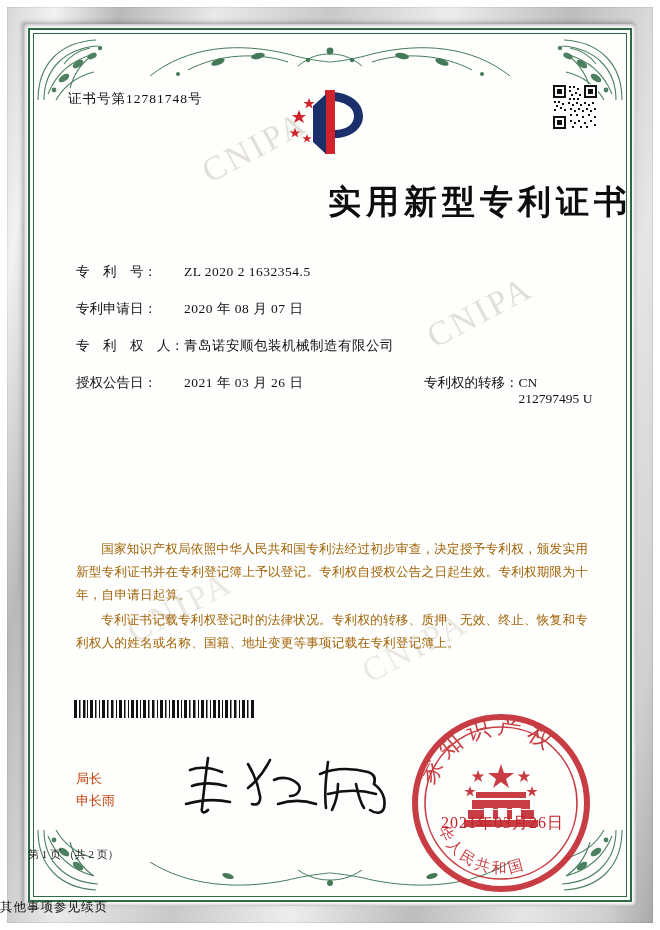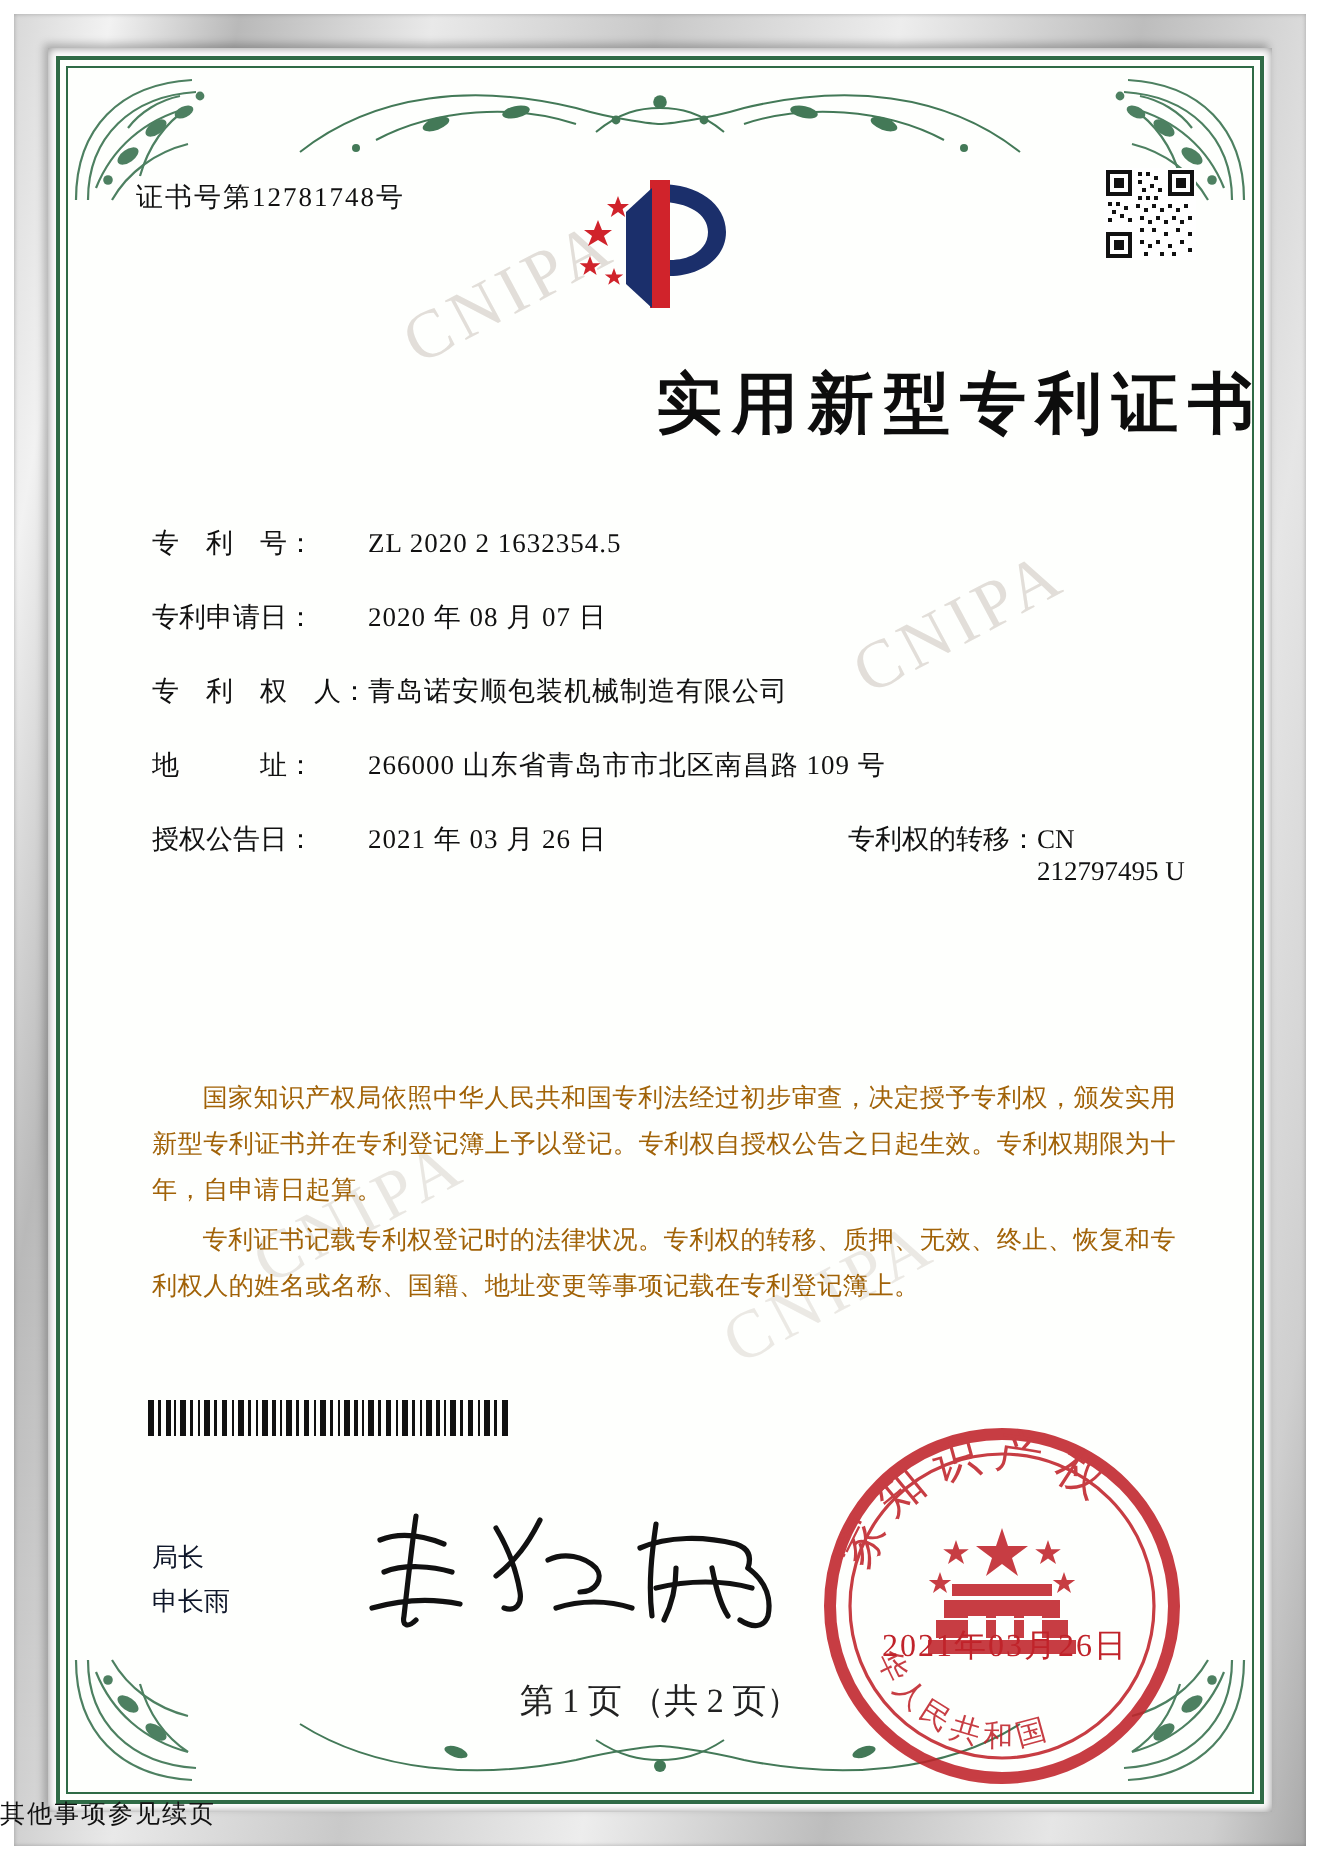--- a/index.html
+++ b/index.html
@@ -203,21 +203,21 @@
     height: 18px;
   }
 
   
   .sig-label {
     position: absolute;
     left: 48px;
     top: 740px;
     font-size: 13px;
     line-height: 22px;
-    color: #0f172a;
+    color: #c2410c;
   }
   .sig-script {
     position: absolute;
     left: 150px;
     top: 722px;
     width: 220px;
     height: 70px;
   }
 
   
@@ -236,22 +236,21 @@
     text-align: center;
     font-size: 16px;
     color: #c0232a;
     letter-spacing: 1px;
   }
 
   .pageno {
     position: absolute;
     left: 0; right: 0;
     bottom: 40px;
-    text-align: center;
-    font-size: 17px;
+    font-size: 11px;
     color: #222;
     font-family: Liberation Serif, serif;
   }
 
   .footnote {
     position: absolute;
     left: 0; right: 0;
     bottom: 14px;
     font-size: 12.5px;
     color: #111;
@@ -448,24 +447,20 @@
         <div class="val">ZL 2020 2 1632354.5</div>
       </div>
       <div class="row">
         <div class="lbl">专利申请日：</div>
         <div class="val">2020 年 08 月 07 日</div>
       </div>
       <div class="row">
         <div class="lbl">专　利　权　人：</div>
         <div class="val">青岛诺安顺包装机械制造有限公司</div>
       </div>
-      <div class="row">
-        <div class="lbl">地　　　址：</div>
-        <div class="val">266000 山东省青岛市市北区南昌路 109 号</div>
-      </div>
       <div class="row dual">
         <div class="lbl">授权公告日：</div>
         <div class="val">2021 年 03 月 26 日</div>
         <div class="lbl2">专利权的转移：</div>
         <div class="val2">CN 212797495 U</div>
       </div>
     </div>
 
     <div class="para">
       <p>国家知识产权局依照中华人民共和国专利法经过初步审查，决定授予专利权，颁发实用新型专利证书并在专利登记簿上予以登记。专利权自授权公告之日起生效。专利权期限为十年，自申请日起算。</p>

